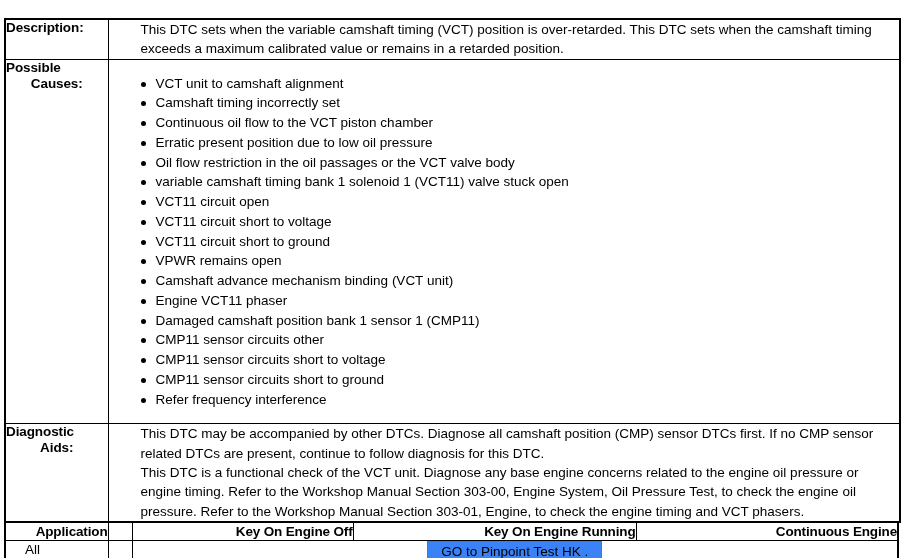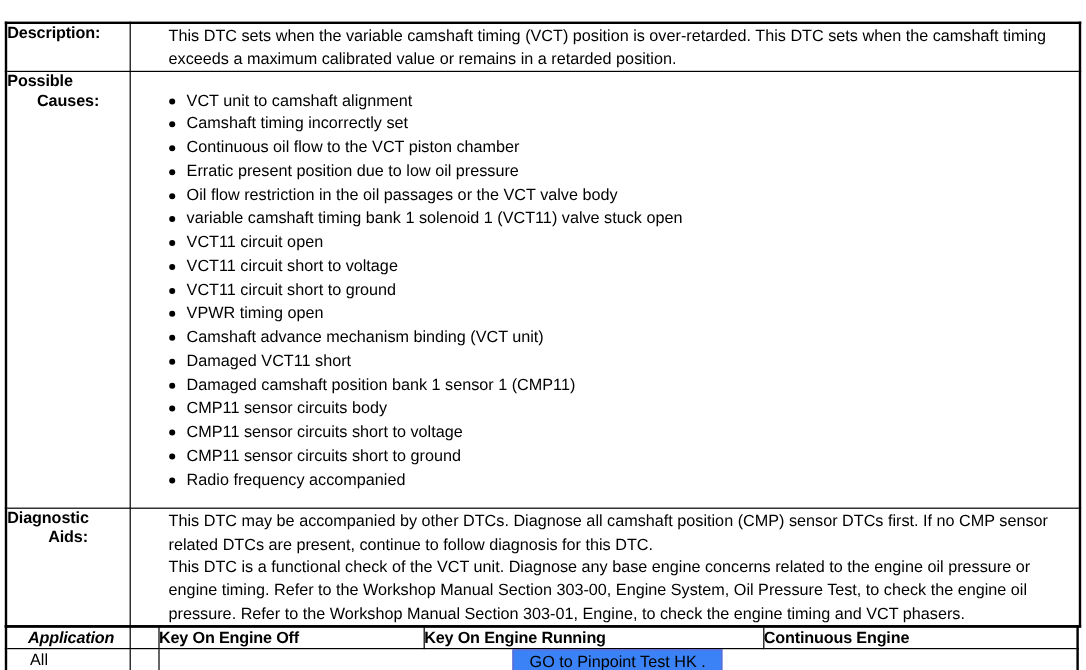--- a/index.html
+++ b/index.html
@@ -82,29 +82,28 @@
     border-radius: 50%;
     background: #000;
   }
   .causes-cell { padding: 5px 8px 6px 7px; }
 
   
   .app-header td {
     font-weight: bold;
     font-size: 13.5px;
     line-height: 17px;
-    text-align: left;
+    text-align: right;
     padding: 4px 2px 4px 2px;
     vertical-align: middle;
     letter-spacing: -0.15px;
   }
   .app-header td.app-name {
-    text-align: center;
+    text-align: right;
     padding-left: 5px;
-    font-style: italic;
   }
   .app-row td {
     font-size: 13.5px;
     line-height: 17px;
     padding: 4px 2px 5px 2px;
     vertical-align: middle;
   }
   .app-row td.app-name {
     text-align: left;
     padding-left: 19px;
@@ -160,28 +159,28 @@
           <ul class="causes">
             <li>VCT unit to camshaft alignment</li>
             <li>Camshaft timing incorrectly set</li>
             <li>Continuous oil flow to the VCT piston chamber</li>
             <li>Erratic present position due to low oil pressure</li>
             <li>Oil flow restriction in the oil passages or the VCT valve body</li>
             <li>variable camshaft timing bank 1 solenoid 1 (VCT11) valve stuck open</li>
             <li>VCT11 circuit open</li>
             <li>VCT11 circuit short to voltage</li>
             <li>VCT11 circuit short to ground</li>
-            <li>VPWR timing open</li>
+            <li>VPWR remains open</li>
             <li>Camshaft advance mechanism binding (VCT unit)</li>
-            <li>Damaged VCT11 short</li>
+            <li>Engine VCT11 phaser</li>
             <li>Damaged camshaft position bank 1 sensor 1 (CMP11)</li>
-            <li>CMP11 sensor circuits body</li>
+            <li>CMP11 sensor circuits other</li>
             <li>CMP11 sensor circuits short to voltage</li>
             <li>CMP11 sensor circuits short to ground</li>
-            <li>Radio frequency accompanied</li>
+            <li>Refer frequency interference</li>
           </ul>
         </td>
       </tr>
 
       <tr>
         <td class="label-cell">
           <span>Diagnostic</span>
           <span class="l2">Aids:</span>
         </td>
         <td class="body-cell">

